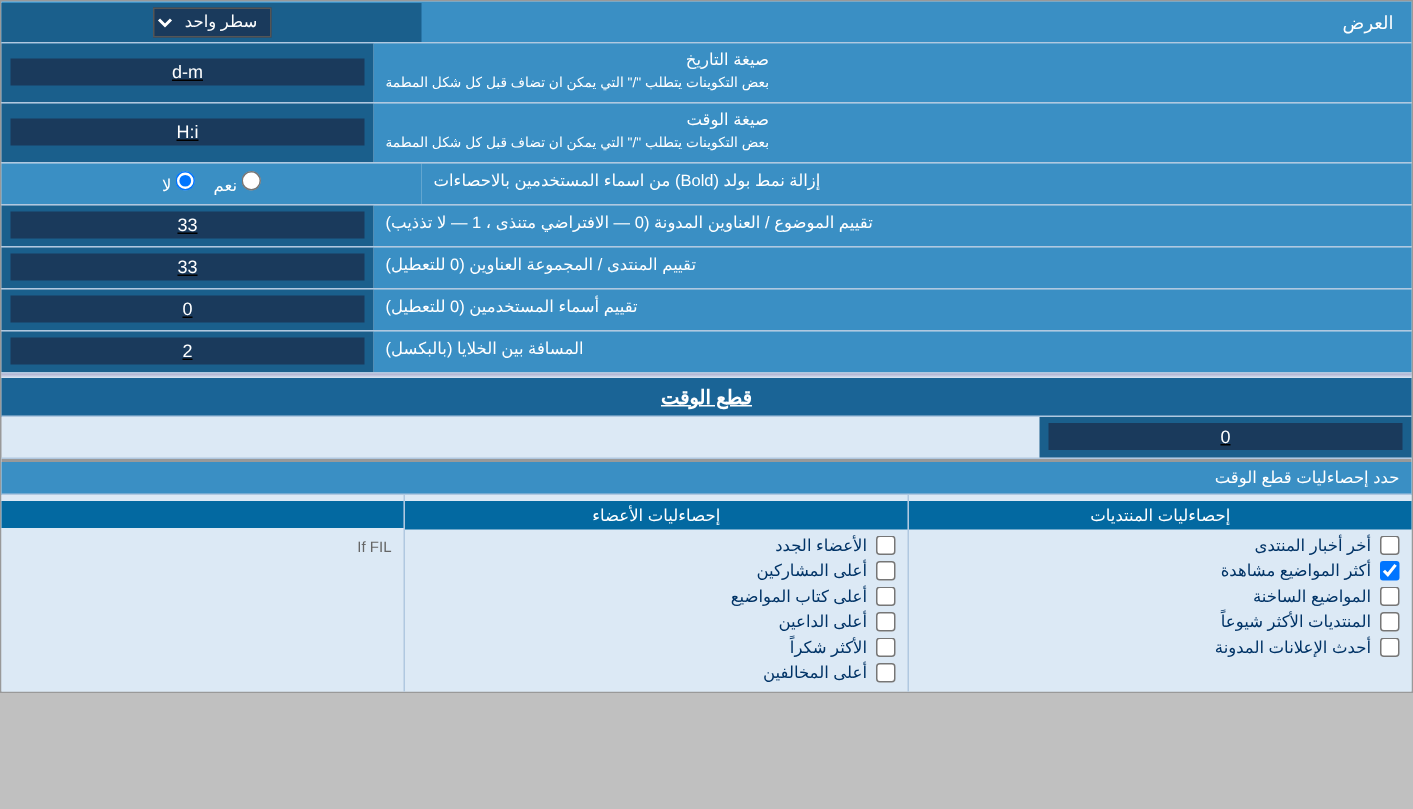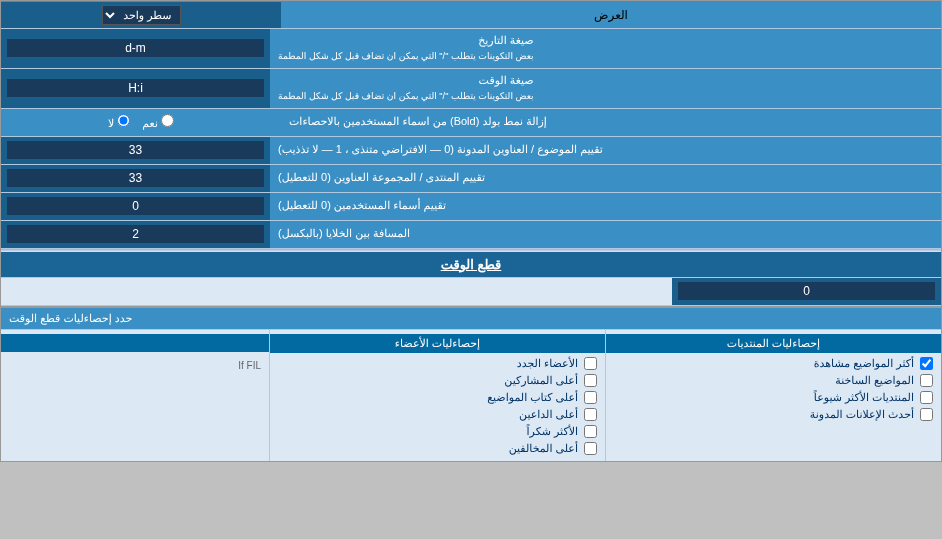--- a/index.html
+++ b/index.html
@@ -35,22 +35,23 @@
       font-size: 11px;
       line-height: 1.4;
     }
 
     .input-cell {
       background: #1a5f8c;
       display: flex;
       align-items: center;
       justify-content: center;
       padding: 3px 6px;
-      width: 269px;
+      width: 248px;
       min-width: 200px;
+      text-decoration: underline;
     }
 
     .input-box {
       background: #1a3a5c;
       color: white;
       border: none;
       padding: 2px 6px;
       width: 100%;
       text-align: center;
       font-size: 12px;
@@ -95,22 +96,22 @@
     .top-row {
       display: flex;
       align-items: center;
       border-bottom: 1px solid #b0c8e0;
       background: #3a8fc4;
       min-height: 28px;
     }
 
     .top-label {
       flex: 1;
-      color: #000000;
-      text-align: center;
+      color: #ffffff;
+      text-align: right;
       padding: 4px 12px;
       font-size: 12px;
     }
 
     .top-input-cell {
       background: #1a5f8c;
       display: flex;
       align-items: center;
       justify-content: center;
       padding: 3px 8px;
@@ -122,21 +123,21 @@
       background: #dce9f5;
       border-top: 2px solid #999;
     }
 
     .stats-header {
       background: #3a8fc4;
       color: white;
       padding: 4px 8px;
       font-size: 11px;
       border-bottom: 1px solid #b0c8e0;
-      text-align: left;
+      text-align: right;
     }
 
     .stats-columns {
       display: flex;
       direction: rtl;
     }
 
     .stats-col {
       flex: 1;
       border-left: 1px solid #b0c8e0;
@@ -262,20 +263,24 @@
     </div>
   </div>
 
   <div class="stats-section">
     <div class="stats-header">حدد إحصاءليات قطع الوقت</div>
     <div class="stats-columns">
 
       <div class="stats-col">
         <div class="stats-col-header">إحصاءليات المنتديات</div>
         <div class="stats-item">
+          <input type="checkbox" style="">
+          <span>أخر أخبار المنتدى</span>
+        </div>
+        <div class="stats-item">
           <input type="checkbox" checked="" style="">
           <span>أكثر المواضيع مشاهدة</span>
         </div>
         <div class="stats-item">
           <input type="checkbox" style="">
           <span>المواضيع الساخنة</span>
         </div>
         <div class="stats-item">
           <input type="checkbox" style="">
           <span>المنتديات الأكثر شيوعاً</span>

